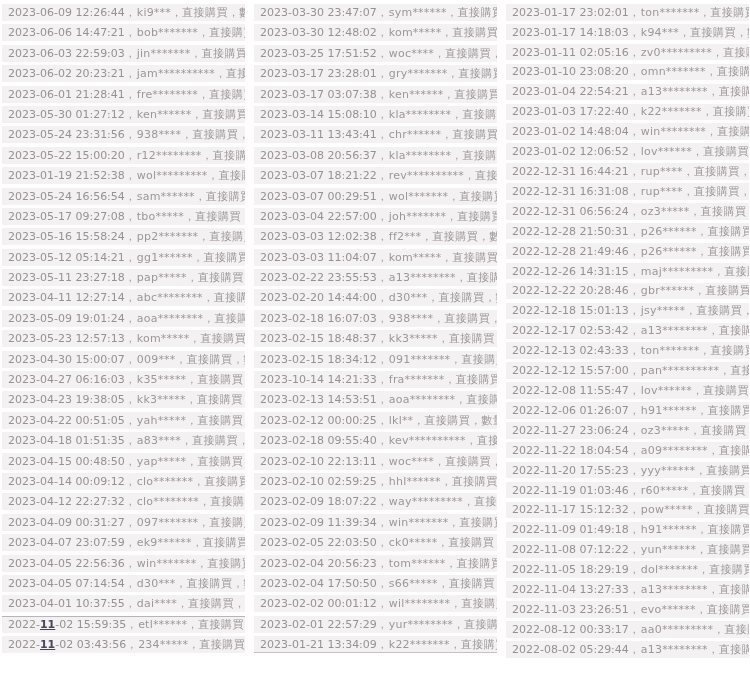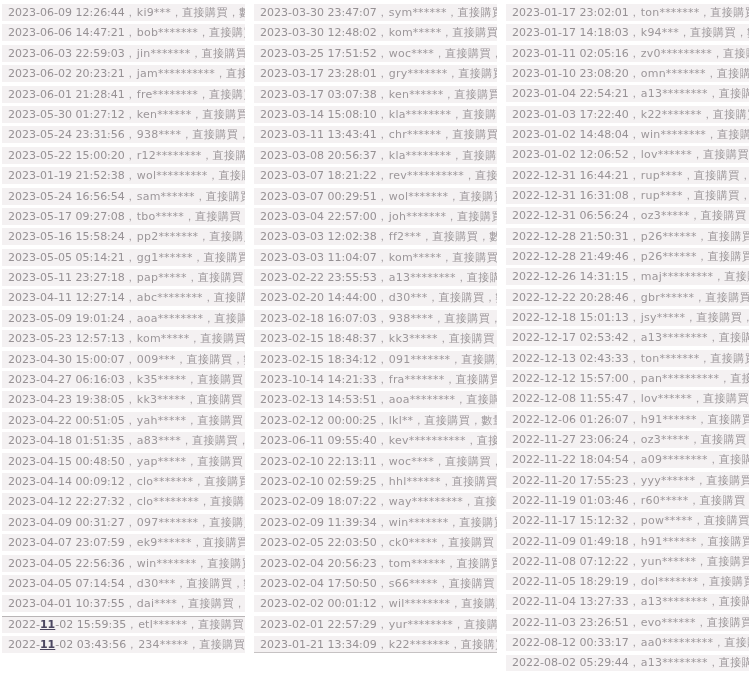--- a/index.html
+++ b/index.html
@@ -8,21 +8,21 @@
     background: #ffffff;
     width: 750px;
     height: 675px;
     overflow: hidden;
     font-family: "DejaVu Sans", "Liberation Sans", sans-serif;
   }
   .board {
     box-sizing: border-box;
     width: 750px;
     height: 675px;
-    padding: 4px 0 0 2px;
+    padding: 4px 0 14px 2px;
     display: flex;
     gap: 9px;
     border-radius: 8px;
   }
   .col {
     width: 243px;
     flex: 0 0 243px;
     display: flex;
     flex-direction: column;
   }
@@ -135,21 +135,21 @@
         <span class="sep">，</span>
       </div>
       <div class="row">
         <span class="time">2023-05-16 15:58:24</span>
         <span class="sep">，</span>
         <span class="user">pp2*******</span>
         <span class="sep">，</span>
         <span class="cjk">直接購買</span>
       </div>
       <div class="row">
-        <span class="time">2023-05-05 05:14:21</span>
+        <span class="time">2023-05-12 05:14:21</span>
         <span class="sep">，</span>
         <span class="user">gg1******</span>
         <span class="sep">，</span>
         <span class="cjk">直接購買</span>
       </div>
       <div class="row">
         <span class="time">2023-05-11 23:27:18</span>
         <span class="sep">，</span>
         <span class="user">pap*****</span>
         <span class="sep">，</span>
@@ -445,21 +445,21 @@
       <div class="row">
         <span class="time">2023-02-12 00:00:25</span>
         <span class="sep">，</span>
         <span class="user">lkl**</span>
         <span class="sep">，</span>
         <span class="cjk">直接購買</span>
         <span class="sep">，</span>
         <span class="cjk">數量</span>
       </div>
       <div class="row">
-        <span class="time">2023-06-11 09:55:40</span>
+        <span class="time">2023-02-18 09:55:40</span>
         <span class="sep">，</span>
         <span class="user">kev**********</span>
         <span class="sep">，</span>
         <span class="cjk">直接購買</span>
       </div>
       <div class="row">
         <span class="time">2023-02-10 22:13:11</span>
         <span class="sep">，</span>
         <span class="user">woc****</span>
         <span class="sep">，</span>

